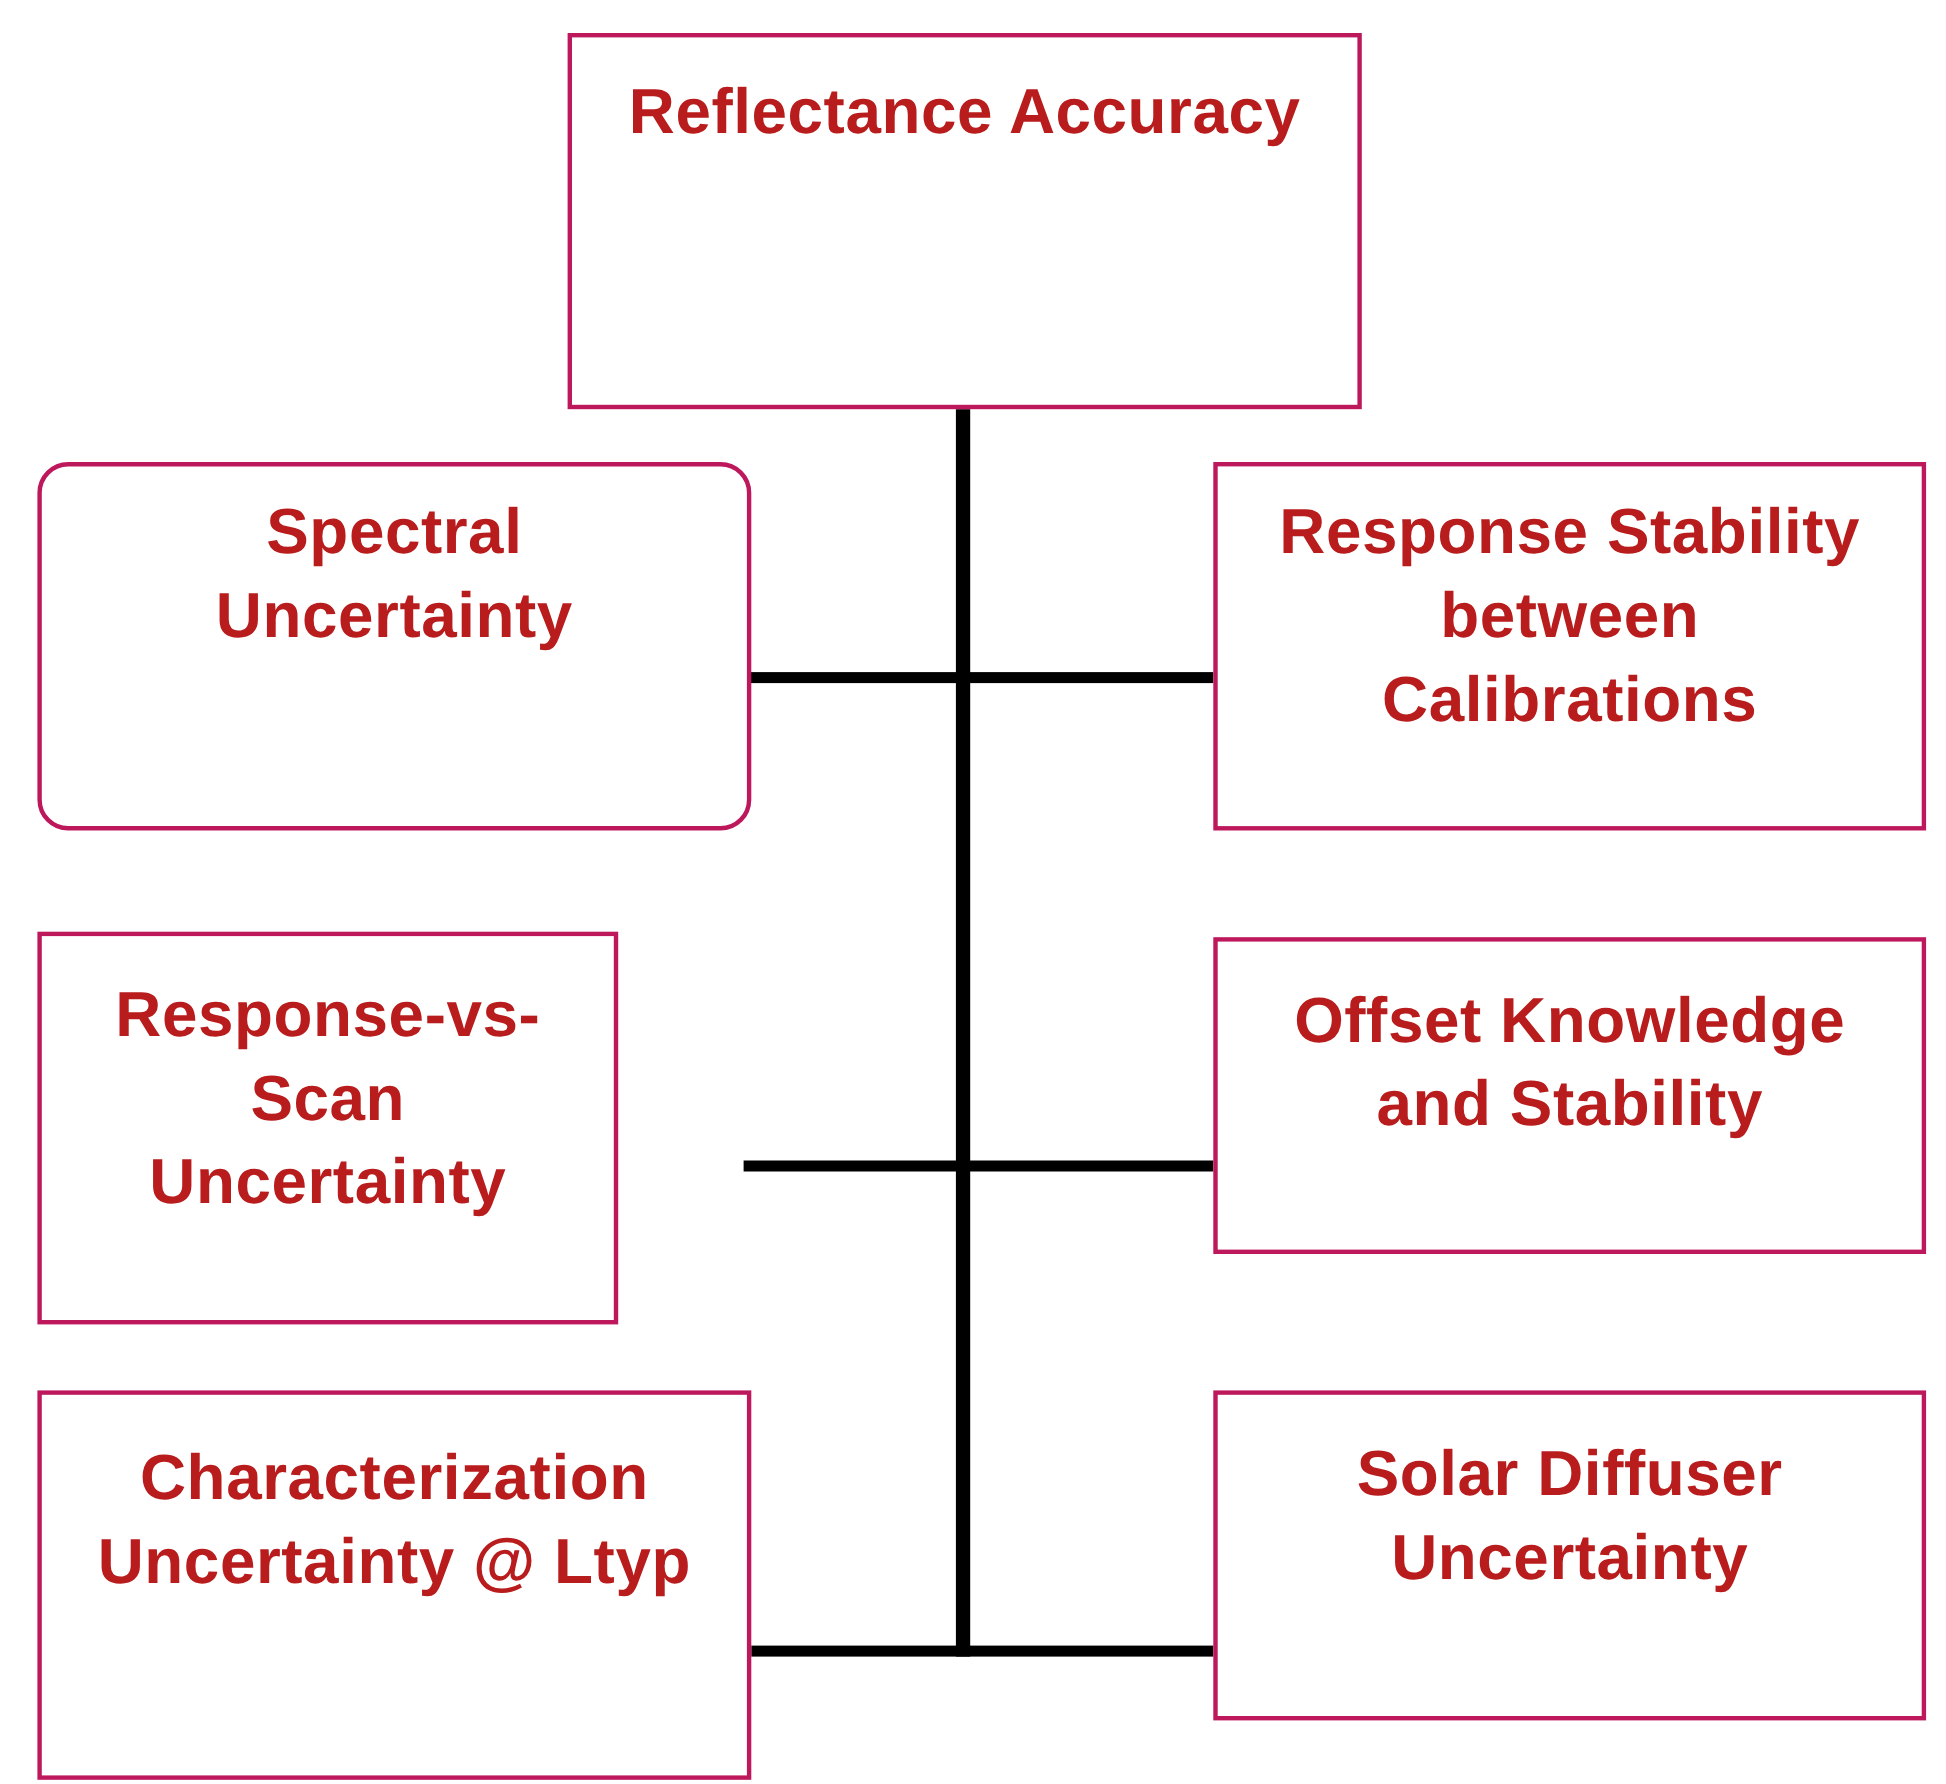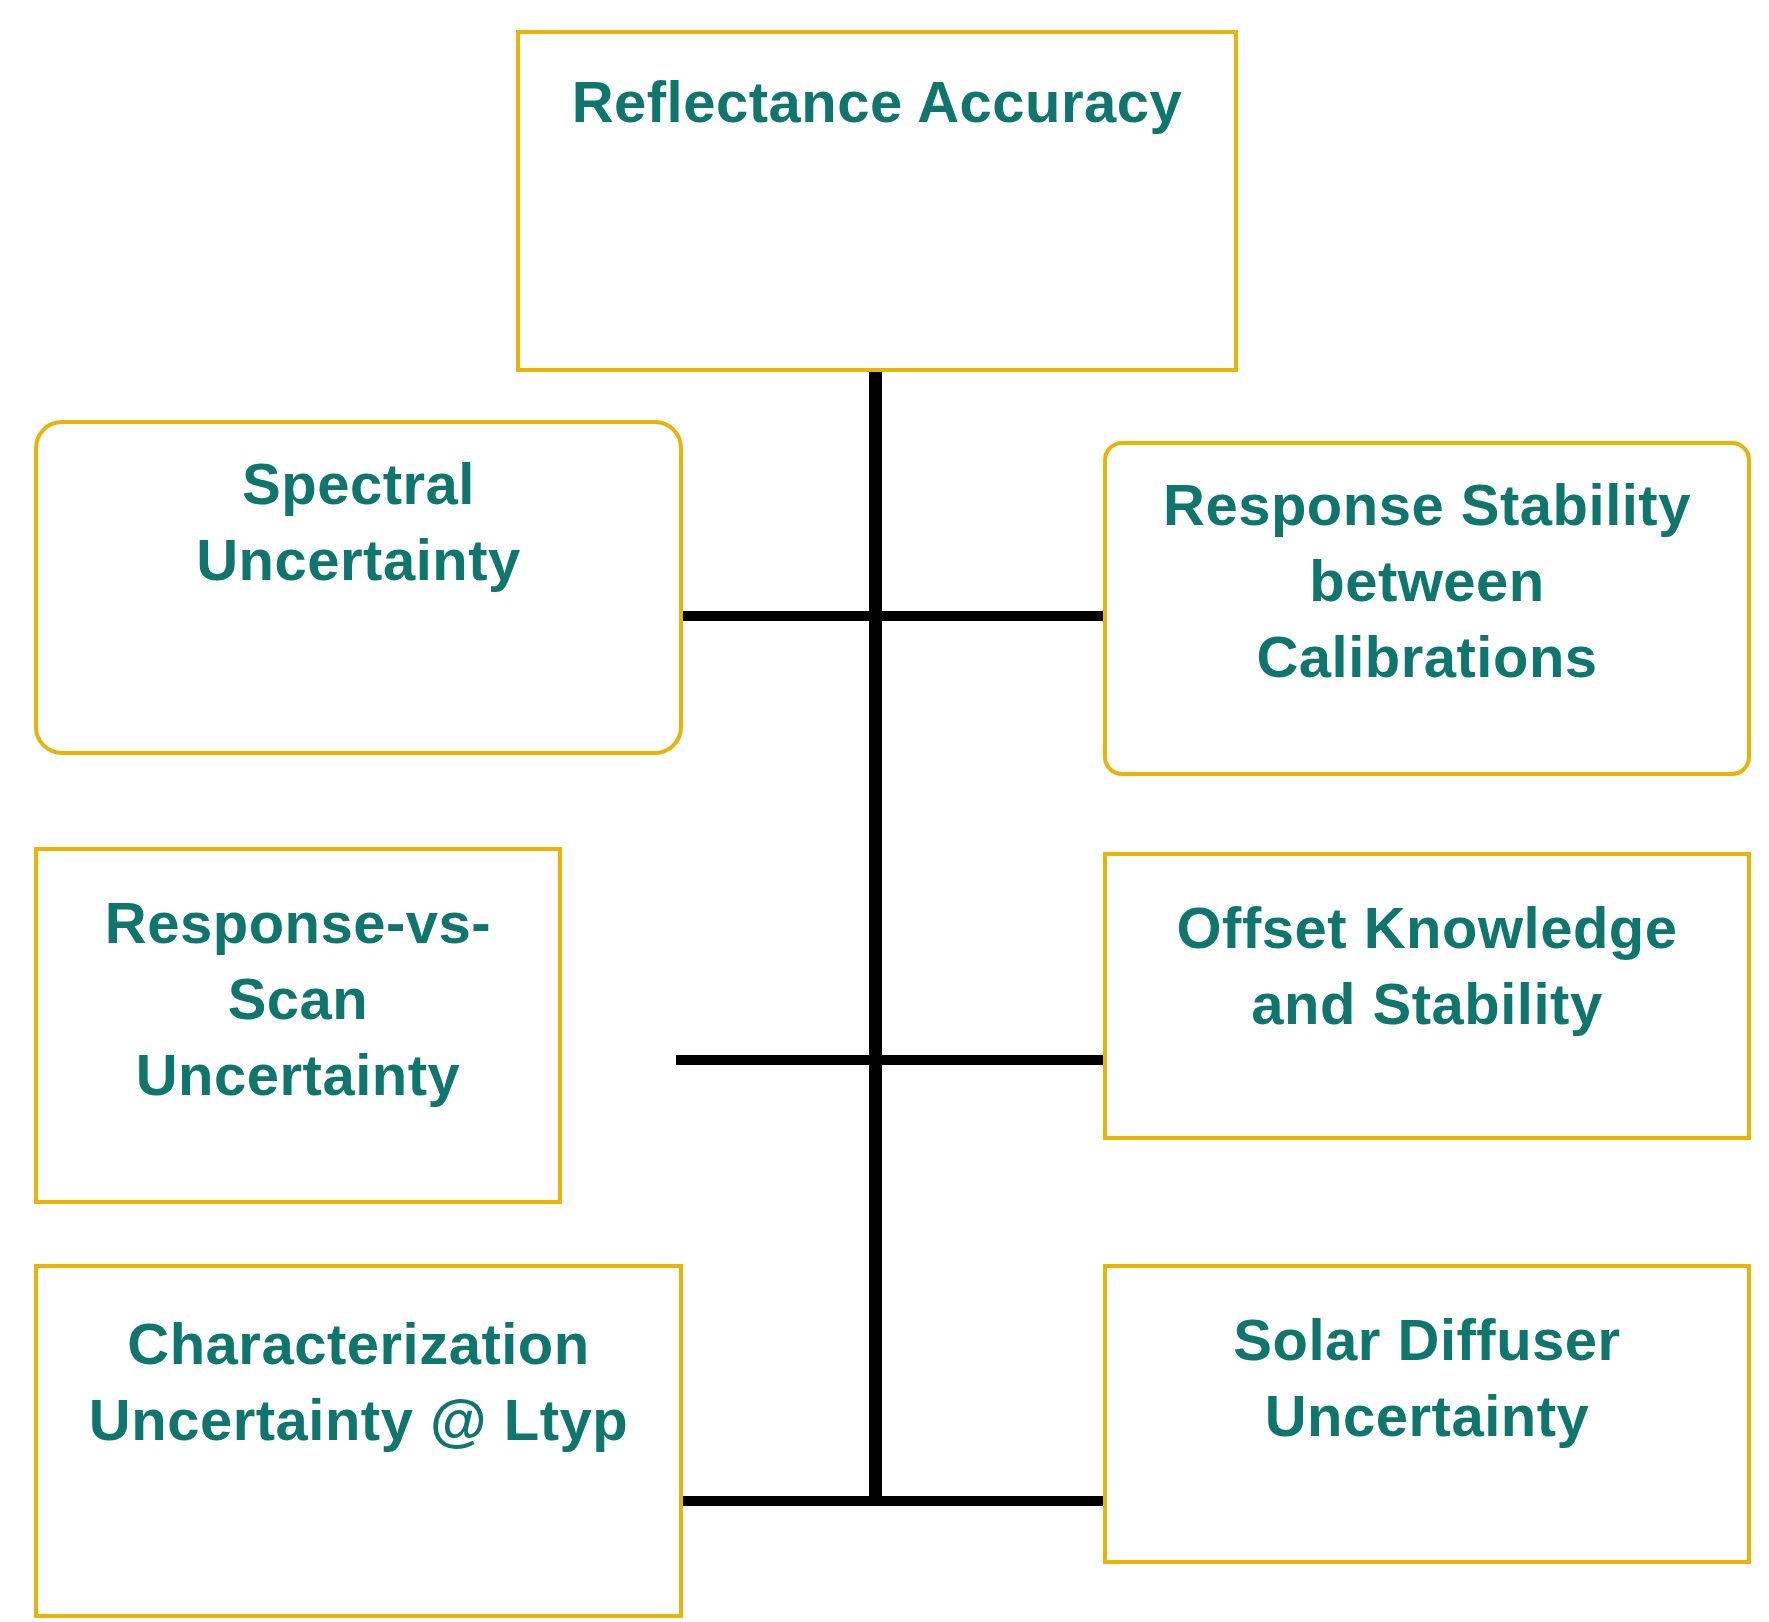--- a/index.html
+++ b/index.html
@@ -16,37 +16,37 @@
     font-family: "Liberation Sans", "DejaVu Sans", sans-serif;
   }
   .connector {
     position: absolute;
     background: #000000;
   }
   .node {
     position: absolute;
     box-sizing: border-box;
     background: #ffffff;
-    border: 4px solid #eab308;
-    color: #0f766e;
+    border: 4px solid #be185d;
+    color: #b91c1c;
     font-weight: bold;
     font-size: 58px;
     line-height: 76px;
     text-align: center;
     white-space: pre-line;
     letter-spacing: 0.5px;
   }
   
   .node.root  { left: 516px;  top: 30px;   width: 722px; height: 342px; padding-top: 30px; }
   
   .node.l1    { left: 34px;   top: 420px;  width: 649px; height: 335px; padding-top: 22px; border-radius: 28px; }
   .node.l2    { left: 34px;   top: 847px;  width: 528px; height: 357px; padding-top: 34px; }
   .node.l3    { left: 34px;   top: 1264px; width: 649px; height: 354px; padding-top: 38px; }
   
-  .node.r1    { left: 1103px; top: 441px;  width: 648px; height: 335px; padding-top: 22px; border-radius: 19px; }
+  .node.r1    { left: 1103px; top: 420px;  width: 648px; height: 335px; padding-top: 22px; }
   .node.r2    { left: 1103px; top: 852px;  width: 648px; height: 288px; padding-top: 34px; }
   .node.r3    { left: 1103px; top: 1264px; width: 648px; height: 300px; padding-top: 34px; }
 
   
   .trunk      { left: 869px; top: 366px;  width: 13px;  height: 1140px; }
   .h-conn     { left: 676px; width: 436px; height: 10px; }
   .h1         { top: 611px; }
   .h2         { top: 1055px; }
   .h3         { top: 1496px; }
 </style>

